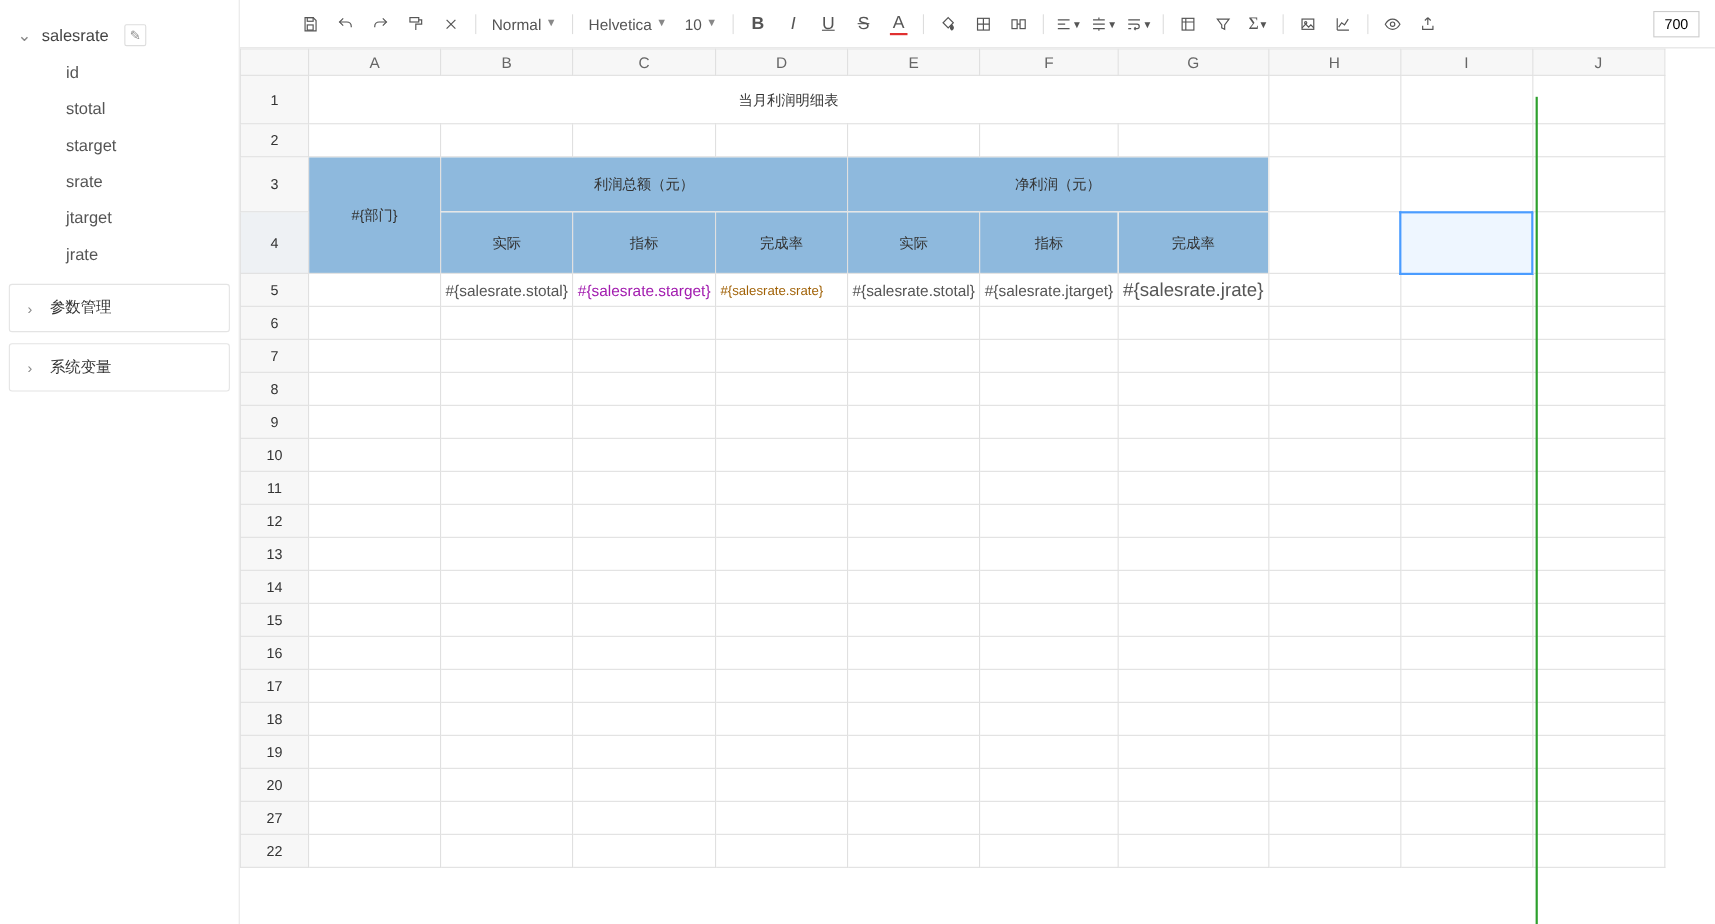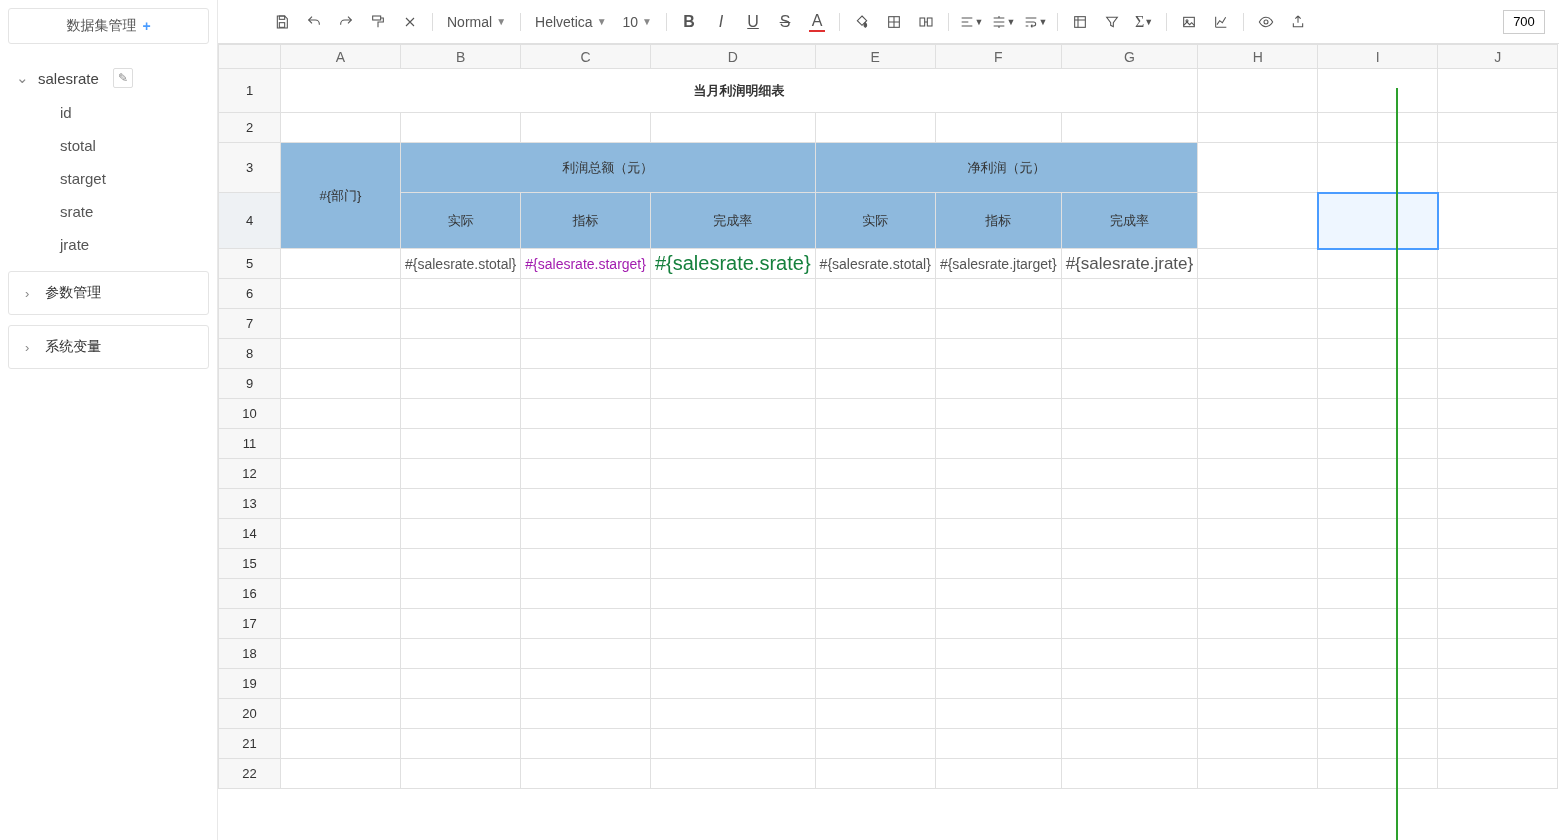--- a/index.html
+++ b/index.html
@@ -23,48 +23,43 @@
 .tb-drop .caret{font-size:10px;color:#888}
 .tb-input{width:42px;height:24px;border:1px solid #ccc;text-align:center;font-size:13px;margin-left:auto;margin-right:4px}
 .sheet-area{flex:1;overflow:auto;position:relative}
 .grid{border-collapse:collapse;table-layout:fixed}
 .grid td,.grid th{border:1px solid #e0e0e0;font-size:13px;color:#333}
 .col-header th{background:#f7f7f7;height:24px;text-align:center;font-weight:normal;color:#666;font-size:14px}
 .row-header{background:#f7f7f7;text-align:center;color:#666;width:62px;font-size:14px}
 .corner{background:#f7f7f7;width:62px}
 .data-cell{height:30px;padding:0 4px;overflow:hidden;white-space:nowrap;text-overflow:clip}
 .row-sel{background:#eef1f4}
-.title-cell{font-size:20px;font-weight:bold;text-align:center;height:44px !important}
+.title-cell{font-size:20px;font-weight:normal;text-align:center;height:44px !important}
 .hdr-blue{background:#8eb9dd;text-align:center;font-size:15px;color:#333}
 .sel-cell{border:2px solid #4a9cff !important;background:#eef6ff}
 .green-line{position:absolute;top:44px;bottom:0;left:1178px;width:2px;background:#2da02d;pointer-events:none}
 svg{width:16px;height:16px;fill:none;stroke:currentColor;stroke-width:1.6}
 .underline-red{border-bottom:2px solid #e03030}
 </style>
 </head>
 <body>
 
 <div class="sidebar">
-  <div class="sb-section">
-    <div class="sb-header">
-      <span>数据集管理</span>
-      <span class="sb-plus">+</span>
-    </div>
-  </div>
   <div class="sb-tree">
     <div class="sb-node">
       <span class="chev">⌄</span>
       <span>salesrate</span>
       <span class="edit">✎</span>
     </div>
     <div id="field-list">
         <div class="sb-field">id</div>
         <div class="sb-field">stotal</div>
         <div class="sb-field">starget</div>
         <div class="sb-field">srate</div>
+        <div class="sb-field">jtarget</div>
         <div class="sb-field">jrate</div>
       </div>
   </div>
   <div class="sb-section">
     <div class="sb-collapsed">
       <span class="chev">›</span>
       <span>参数管理</span>
     </div>
   </div>
   <div class="sb-section">
@@ -278,21 +273,21 @@
             <td class="data-cell hdr-blue" style="height:56px">完成率</td>
             <td class="data-cell"></td>
             <td class="data-cell sel-cell" style="height:56px"></td>
             <td class="data-cell"></td>
           </tr>
           <tr>
             <td class="row-header ">5</td>
             <td class="data-cell" style="font-size:14px;color:#555"></td>
             <td class="data-cell" style="font-size:14px;color:#555">#{salesrate.stotal}</td>
             <td class="data-cell" style="font-size:14px;color:#a21caf">#{salesrate.starget}</td>
-            <td class="data-cell" style="font-size:20px;color:#15803d">#{salesrate.srate}</td>
+            <td class="data-cell" style="font-size:12px;color:#a16207">#{salesrate.srate}</td>
             <td class="data-cell" style="font-size:14px;color:#555">#{salesrate.stotal}</td>
             <td class="data-cell" style="font-size:14px;color:#555">#{salesrate.jtarget}</td>
             <td class="data-cell" style="font-size:17px;color:#555">#{salesrate.jrate}</td>
             <td class="data-cell"></td>
             <td class="data-cell"></td>
             <td class="data-cell"></td>
           </tr>
           <tr>
             <td class="row-header ">6</td>
             <td class="data-cell"></td>
@@ -482,21 +477,21 @@
             <td class="data-cell"></td>
             <td class="data-cell"></td>
             <td class="data-cell"></td>
             <td class="data-cell"></td>
             <td class="data-cell"></td>
             <td class="data-cell"></td>
             <td class="data-cell"></td>
             <td class="data-cell"></td>
           </tr>
           <tr>
-            <td class="row-header ">21</td>
+            <td class="row-header ">27</td>
             <td class="data-cell"></td>
             <td class="data-cell"></td>
             <td class="data-cell"></td>
             <td class="data-cell"></td>
             <td class="data-cell"></td>
             <td class="data-cell"></td>
             <td class="data-cell"></td>
             <td class="data-cell"></td>
             <td class="data-cell"></td>
             <td class="data-cell"></td>

